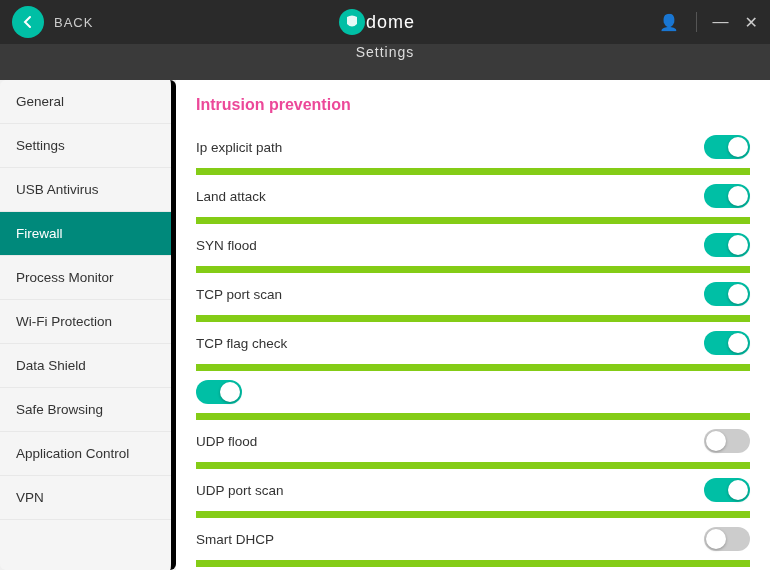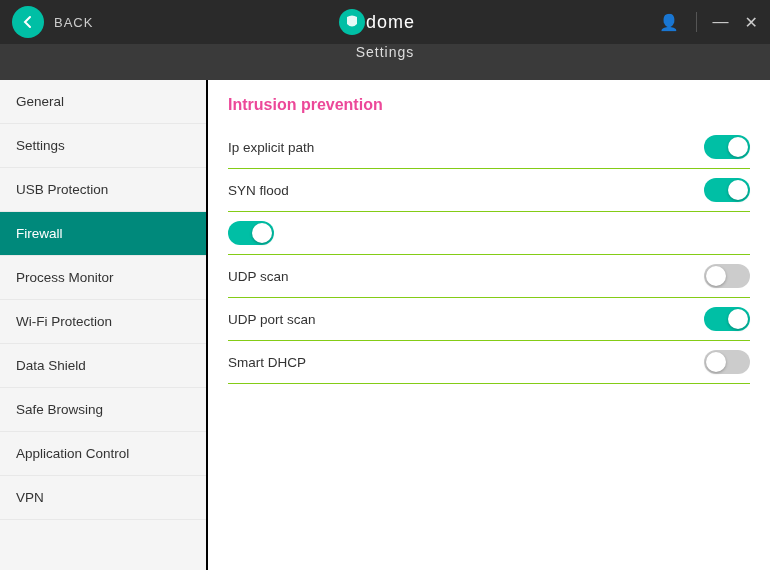--- a/index.html
+++ b/index.html
@@ -94,25 +94,26 @@
 
     
     .main-content {
       display: flex;
       flex: 1;
       overflow: hidden;
     }
 
     
     .sidebar {
-      width: 208px;
+      width: 176px;
       background: #f5f5f5;
       flex-shrink: 0;
       overflow-y: auto;
-      border-right: 2px solid #000000;
+      border-right: 5px solid #000000;
+      border-radius: 6px;
     }
     .sidebar-item {
       padding: 14px 16px;
       font-size: 13.5px;
       color: #333;
       cursor: pointer;
       border-bottom: 1px solid #e8e8e8;
       display: flex;
       align-items: center;
     }
@@ -136,21 +137,21 @@
     }
     .settings-list {
       display: flex;
       flex-direction: column;
     }
     .setting-row {
       display: flex;
       align-items: center;
       justify-content: space-between;
       padding: 9px 0;
-      border-bottom: 1px solid #84cc16;
+      border-bottom: 7px solid #84cc16;
     }
     .setting-label {
       font-size: 13.5px;
       color: #333;
     }
 
     
     .toggle {
       position: relative;
       width: 46px;
@@ -223,52 +224,70 @@
 
 <div class="settings-header">
   <span>Settings</span>
 </div>
 
 <div class="main-content">
 
   <nav class="sidebar">
   <div class="sidebar-item">General</div>
       <div class="sidebar-item">Settings</div>
-      <div class="sidebar-item">USB Protection</div>
+      <div class="sidebar-item">USB Antivirus</div>
       <div class="sidebar-item active">Firewall</div>
       <div class="sidebar-item">Process Monitor</div>
       <div class="sidebar-item">Wi-Fi Protection</div>
       <div class="sidebar-item">Data Shield</div>
       <div class="sidebar-item">Safe Browsing</div>
       <div class="sidebar-item">Application Control</div>
       <div class="sidebar-item">VPN</div>
     </nav>
 
   <div class="content-panel">
     <div class="section-title">Intrusion prevention</div>
     <div class="settings-list">
     <div class="setting-row">
           <span class="setting-label">Ip explicit path</span>
           <div class="toggle on">
             <div class="toggle-knob"></div>
           </div>
         </div>
         <div class="setting-row">
+          <span class="setting-label">Land attack</span>
+          <div class="toggle on">
+            <div class="toggle-knob"></div>
+          </div>
+        </div>
+        <div class="setting-row">
           <span class="setting-label">SYN flood</span>
           <div class="toggle on">
             <div class="toggle-knob"></div>
           </div>
         </div>
         <div class="setting-row">
-          <div class="toggle on">
-            <div class="toggle-knob"></div>
-          </div>
-        </div>
-        <div class="setting-row">
-          <span class="setting-label">UDP scan</span>
+          <span class="setting-label">TCP port scan</span>
+          <div class="toggle on">
+            <div class="toggle-knob"></div>
+          </div>
+        </div>
+        <div class="setting-row">
+          <span class="setting-label">TCP flag check</span>
+          <div class="toggle on">
+            <div class="toggle-knob"></div>
+          </div>
+        </div>
+        <div class="setting-row">
+          <div class="toggle on">
+            <div class="toggle-knob"></div>
+          </div>
+        </div>
+        <div class="setting-row">
+          <span class="setting-label">UDP flood</span>
           <div class="toggle off">
             <div class="toggle-knob"></div>
           </div>
         </div>
         <div class="setting-row">
           <span class="setting-label">UDP port scan</span>
           <div class="toggle on">
             <div class="toggle-knob"></div>
           </div>
         </div>

